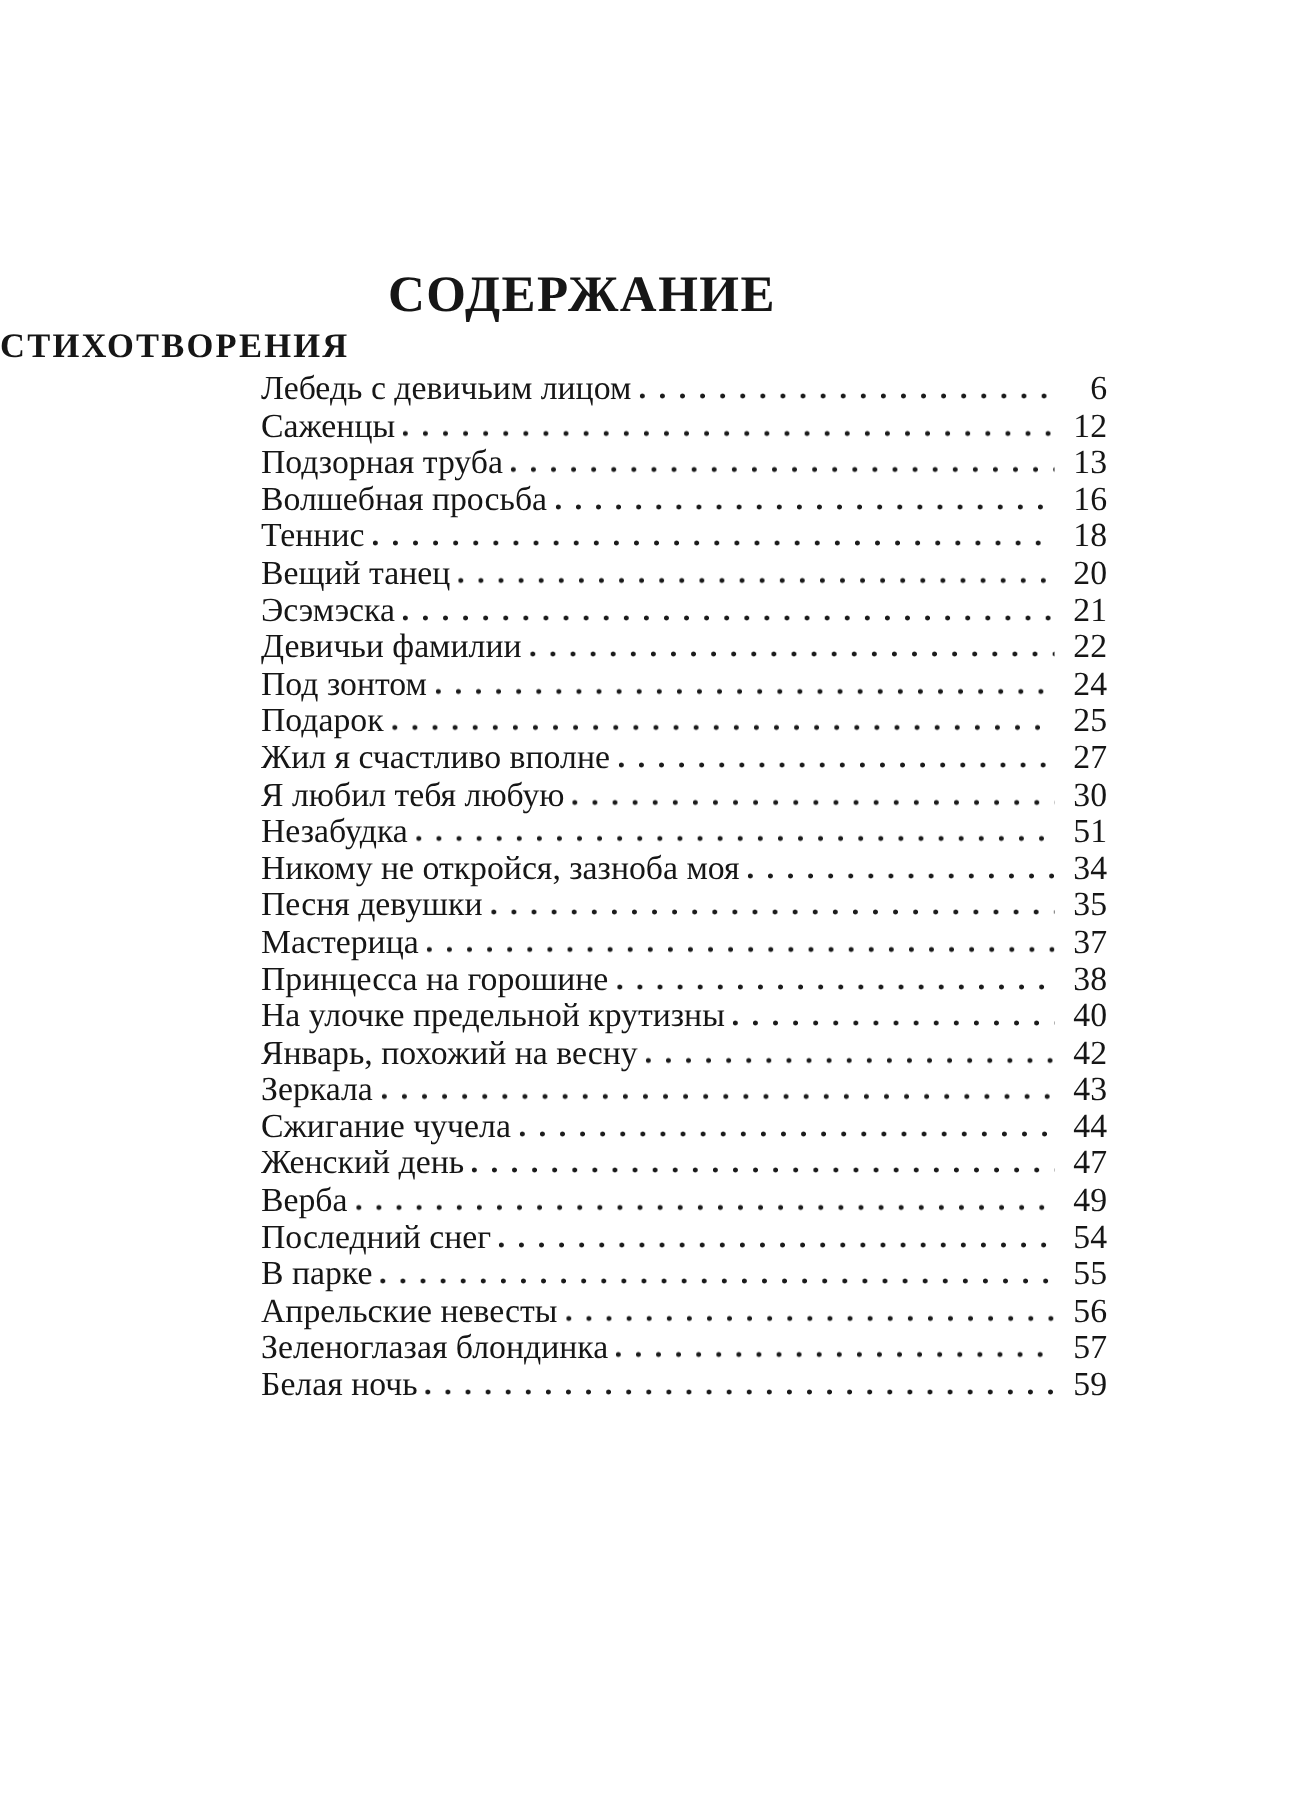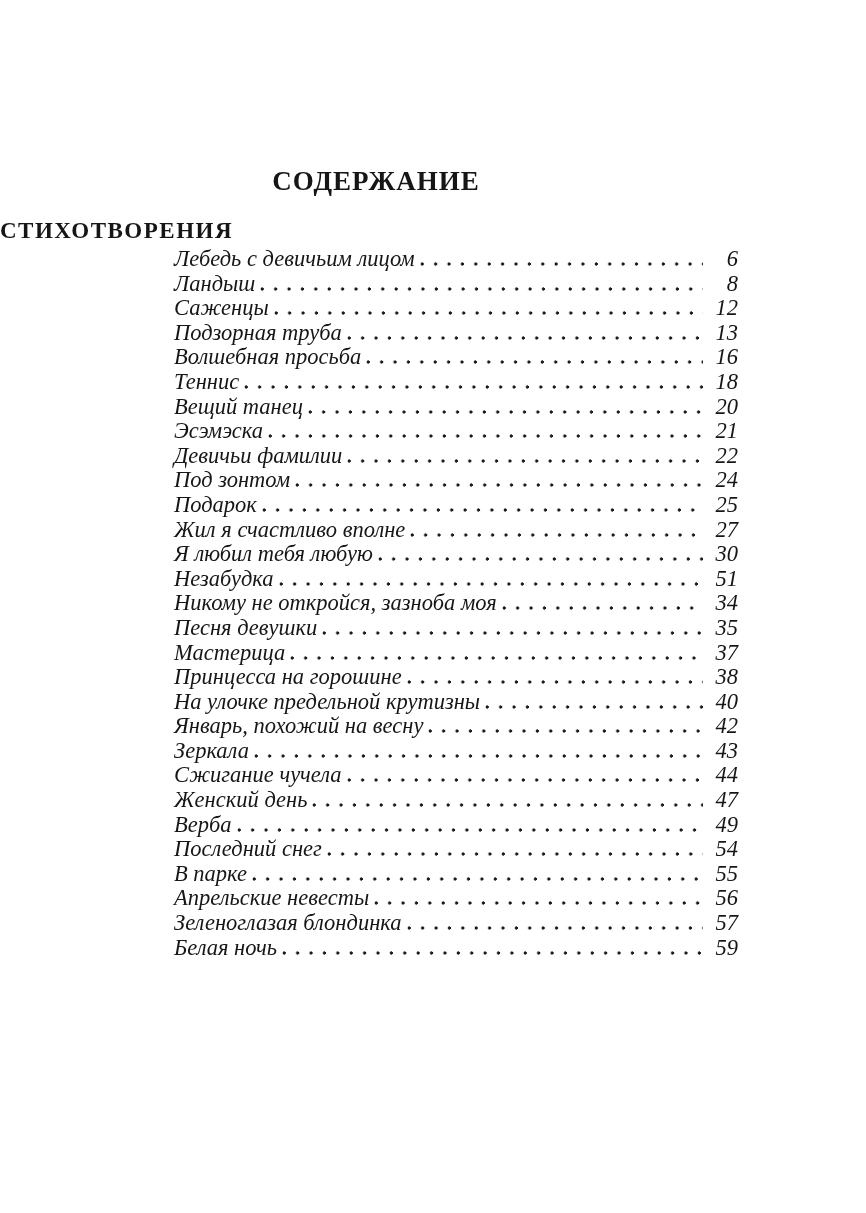--- a/index.html
+++ b/index.html
@@ -11,23 +11,23 @@
   .page {
     position: relative;
     width: 866px; height: 1213px;
     background: #ffffff;
     color: #161616;
     overflow: hidden;
   }
   .doc-title {
     position: absolute;
     top: 168px; left: 0; width: 752px;
-    margin: 0;
+    margin: 12px;
     text-align: center;
-    font-size: 27px;
+    font-size: 34px;
     font-weight: 700;
     letter-spacing: 1px;
     line-height: 1;
   }
   .sec-title {
     position: absolute;
     top: 219px; left: 0; width: 866px;
     margin: 0;
     text-align: left;
     font-size: 23px;
@@ -41,21 +41,20 @@
     left: 174px;
     right: 128px;
   }
   .row {
     display: flex;
     align-items: baseline;
     height: 24.6px;
     line-height: 24.6px;
     font-size: 22.5px;
     white-space: nowrap;
-    font-style: italic;
   }
   .t { padding-right: 3px; }
   .leader {
     flex: 1 1 auto;
     min-width: 0;
     height: 4px;
     margin: 0 5px 0 2px;
     background-image: radial-gradient(circle at 2.2px 2px, #1b1b1b 1.35px, transparent 1.9px);
     background-size: 13.4px 4px;
     background-repeat: repeat-x;
@@ -72,25 +71,20 @@
 <div class="page">
   <h1 class="doc-title">СОДЕРЖАНИЕ</h1>
   <h2 class="sec-title">СТИХОТВОРЕНИЯ</h2>
   <div class="toc">
       <div class="row">
         <span class="t">Лебедь с девичьим лицом</span>
         <span class="leader"></span>
         <span class="p">6</span>
       </div>
       <div class="row">
-        <span class="t">Ландыш</span>
-        <span class="leader"></span>
-        <span class="p">8</span>
-      </div>
-      <div class="row">
         <span class="t">Саженцы</span>
         <span class="leader"></span>
         <span class="p">12</span>
       </div>
       <div class="row">
         <span class="t">Подзорная труба</span>
         <span class="leader"></span>
         <span class="p">13</span>
       </div>
       <div class="row">

